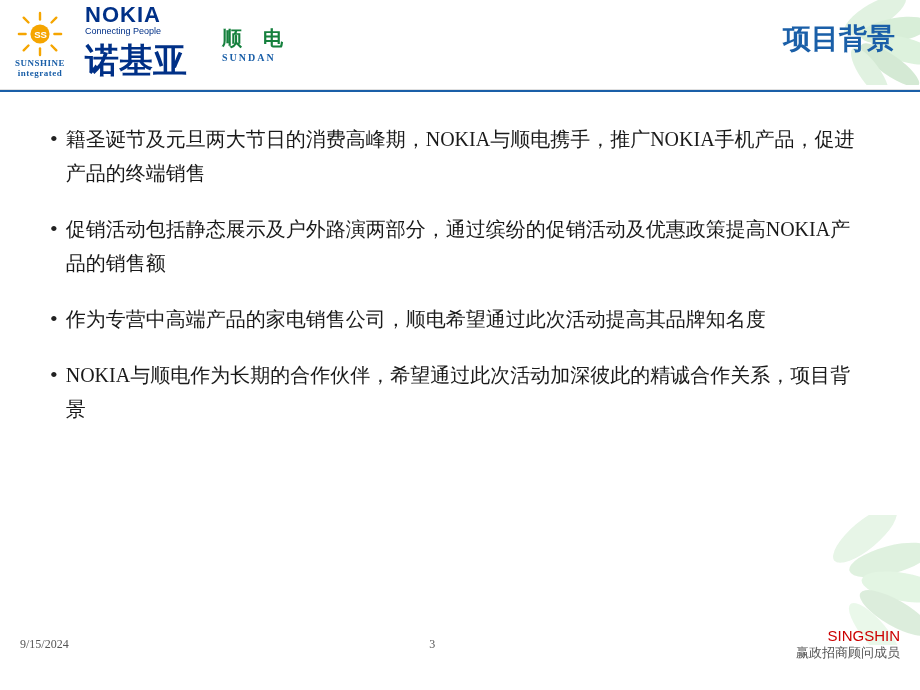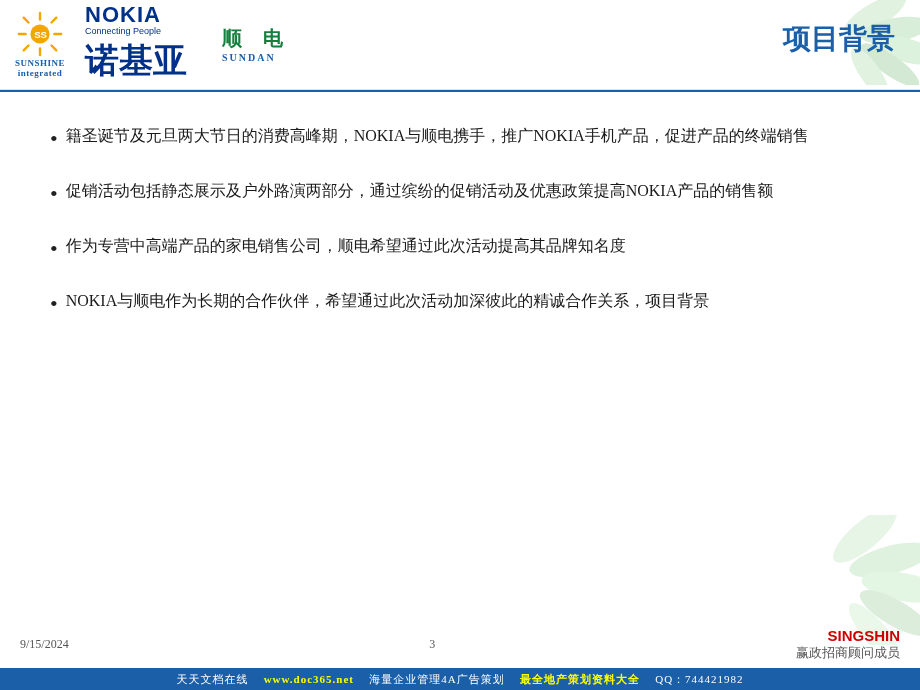--- a/index.html
+++ b/index.html
@@ -123,21 +123,21 @@
     .bullet-dot {
       font-size: 22px;
       color: #222;
       margin-right: 8px;
       line-height: 1.5;
       flex-shrink: 0;
     }
 
     .bullet-text {
       color: #1a1a1a;
-      font-size: 16px;
+      font-size: 20px;
       line-height: 1.7;
     }
 
     
     .footer {
       position: absolute;
       bottom: 28px;
       left: 0;
       right: 0;
       display: flex;
@@ -157,21 +157,21 @@
     }
 
     .footer-logo {
       display: flex;
       flex-direction: column;
       align-items: flex-end;
     }
 
     .singshin-logo {
       font-size: 15px;
-      font-weight: bold;
+      font-weight: normal;
       color: #c00;
       font-family: Arial, sans-serif;
     }
 
     .singshin-sub {
       font-size: 13px;
       color: #555;
     }
 
     
@@ -319,23 +319,14 @@
 
   <div class="footer">
     <span class="footer-date">9/15/2024</span>
     <span class="footer-page">3</span>
     <div class="footer-logo">
       <span class="singshin-logo">SINGSHIN</span>
       <span class="singshin-sub">赢政招商顾问成员</span>
     </div>
   </div>
 
-  <div class="bottom-banner">
-    <span>
-      天天文档在线&nbsp;&nbsp;
-      <span class="highlight-yellow">www.doc365.net</span>
-      &nbsp;&nbsp;海量企业管理4A广告策划&nbsp;&nbsp;
-      <span class="highlight-yellow">最全地产策划资料大全</span>
-      &nbsp;&nbsp;QQ：744421982
-    </span>
-  </div>
 
 </div>
 
 </body></html>

